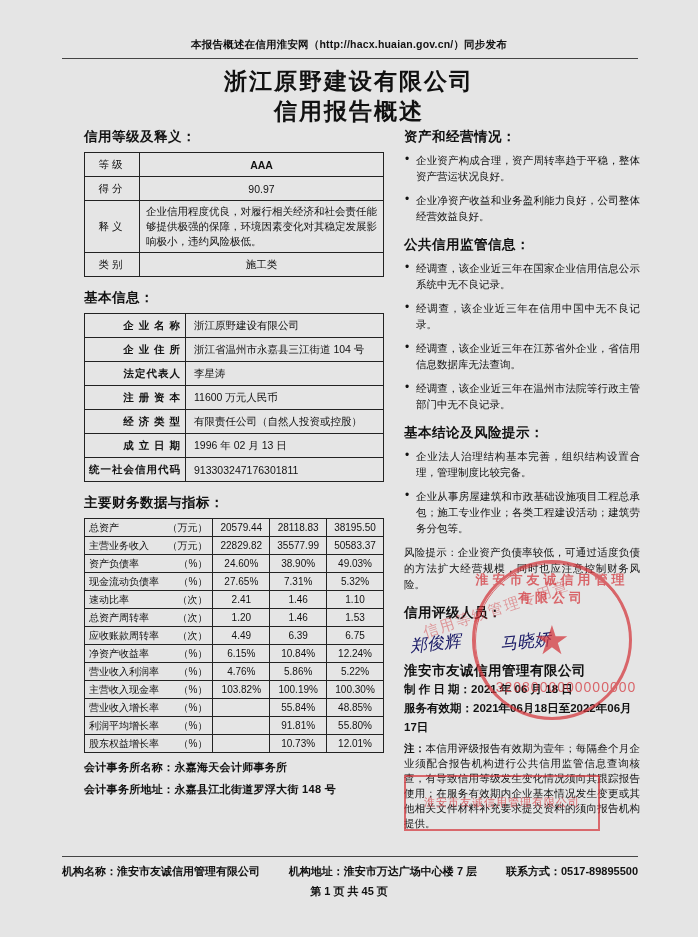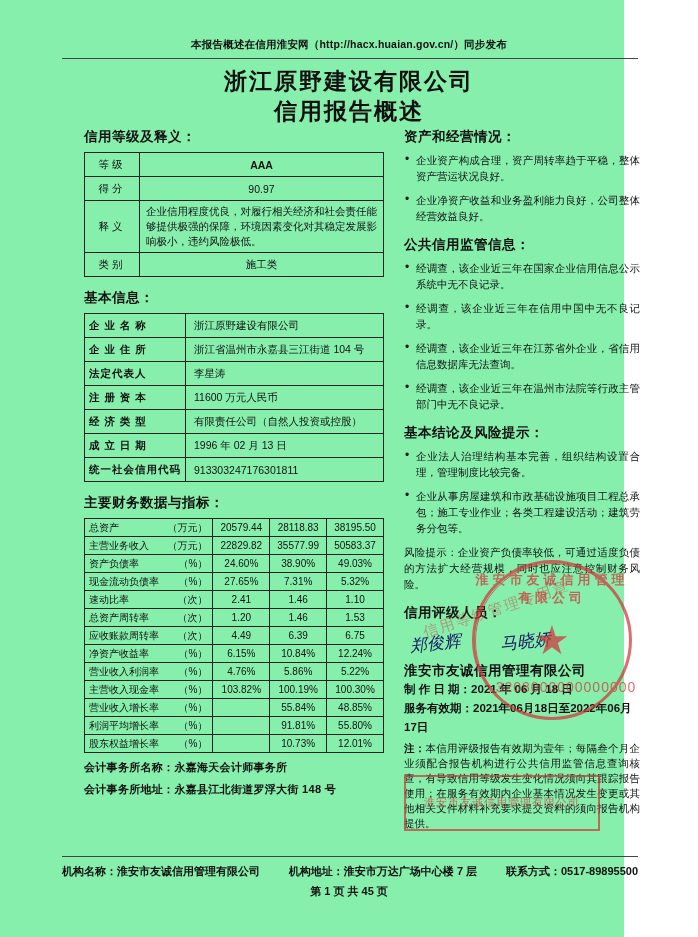--- a/index.html
+++ b/index.html
@@ -10,23 +10,23 @@
   body {
     width: 698px;
     height: 937px;
     font-family: "Liberation Sans", sans-serif;
     color: #111;
     position: relative;
     overflow: hidden;
   }
   .page {
     position: relative;
-    width: 624px;
+    width: 698px;
     height: 937px;
-    background: #86efac;
+    background: #e5e5e5;
     box-sizing: border-box;
     padding: 0;
   }
   .topnote {
     position: absolute;
     top: 38px;
     left: 0;
     width: 698px;
     text-align: center;
     font-size: 10.5px;
@@ -114,21 +114,21 @@
   }
   .t-rating .cat {
     text-align: center;
   }
   
   .t-basic td {
     height: 17px;
   }
   .t-basic .k {
     width: 92px;
-    text-align: left;
+    text-align: right;
     letter-spacing: 1px;
     font-weight: bold;
     margin-top: 25px;
   }
   .t-basic .v {
     padding-left: 8px;
   }
   
   .t-fin {
     font-size: 10px;

